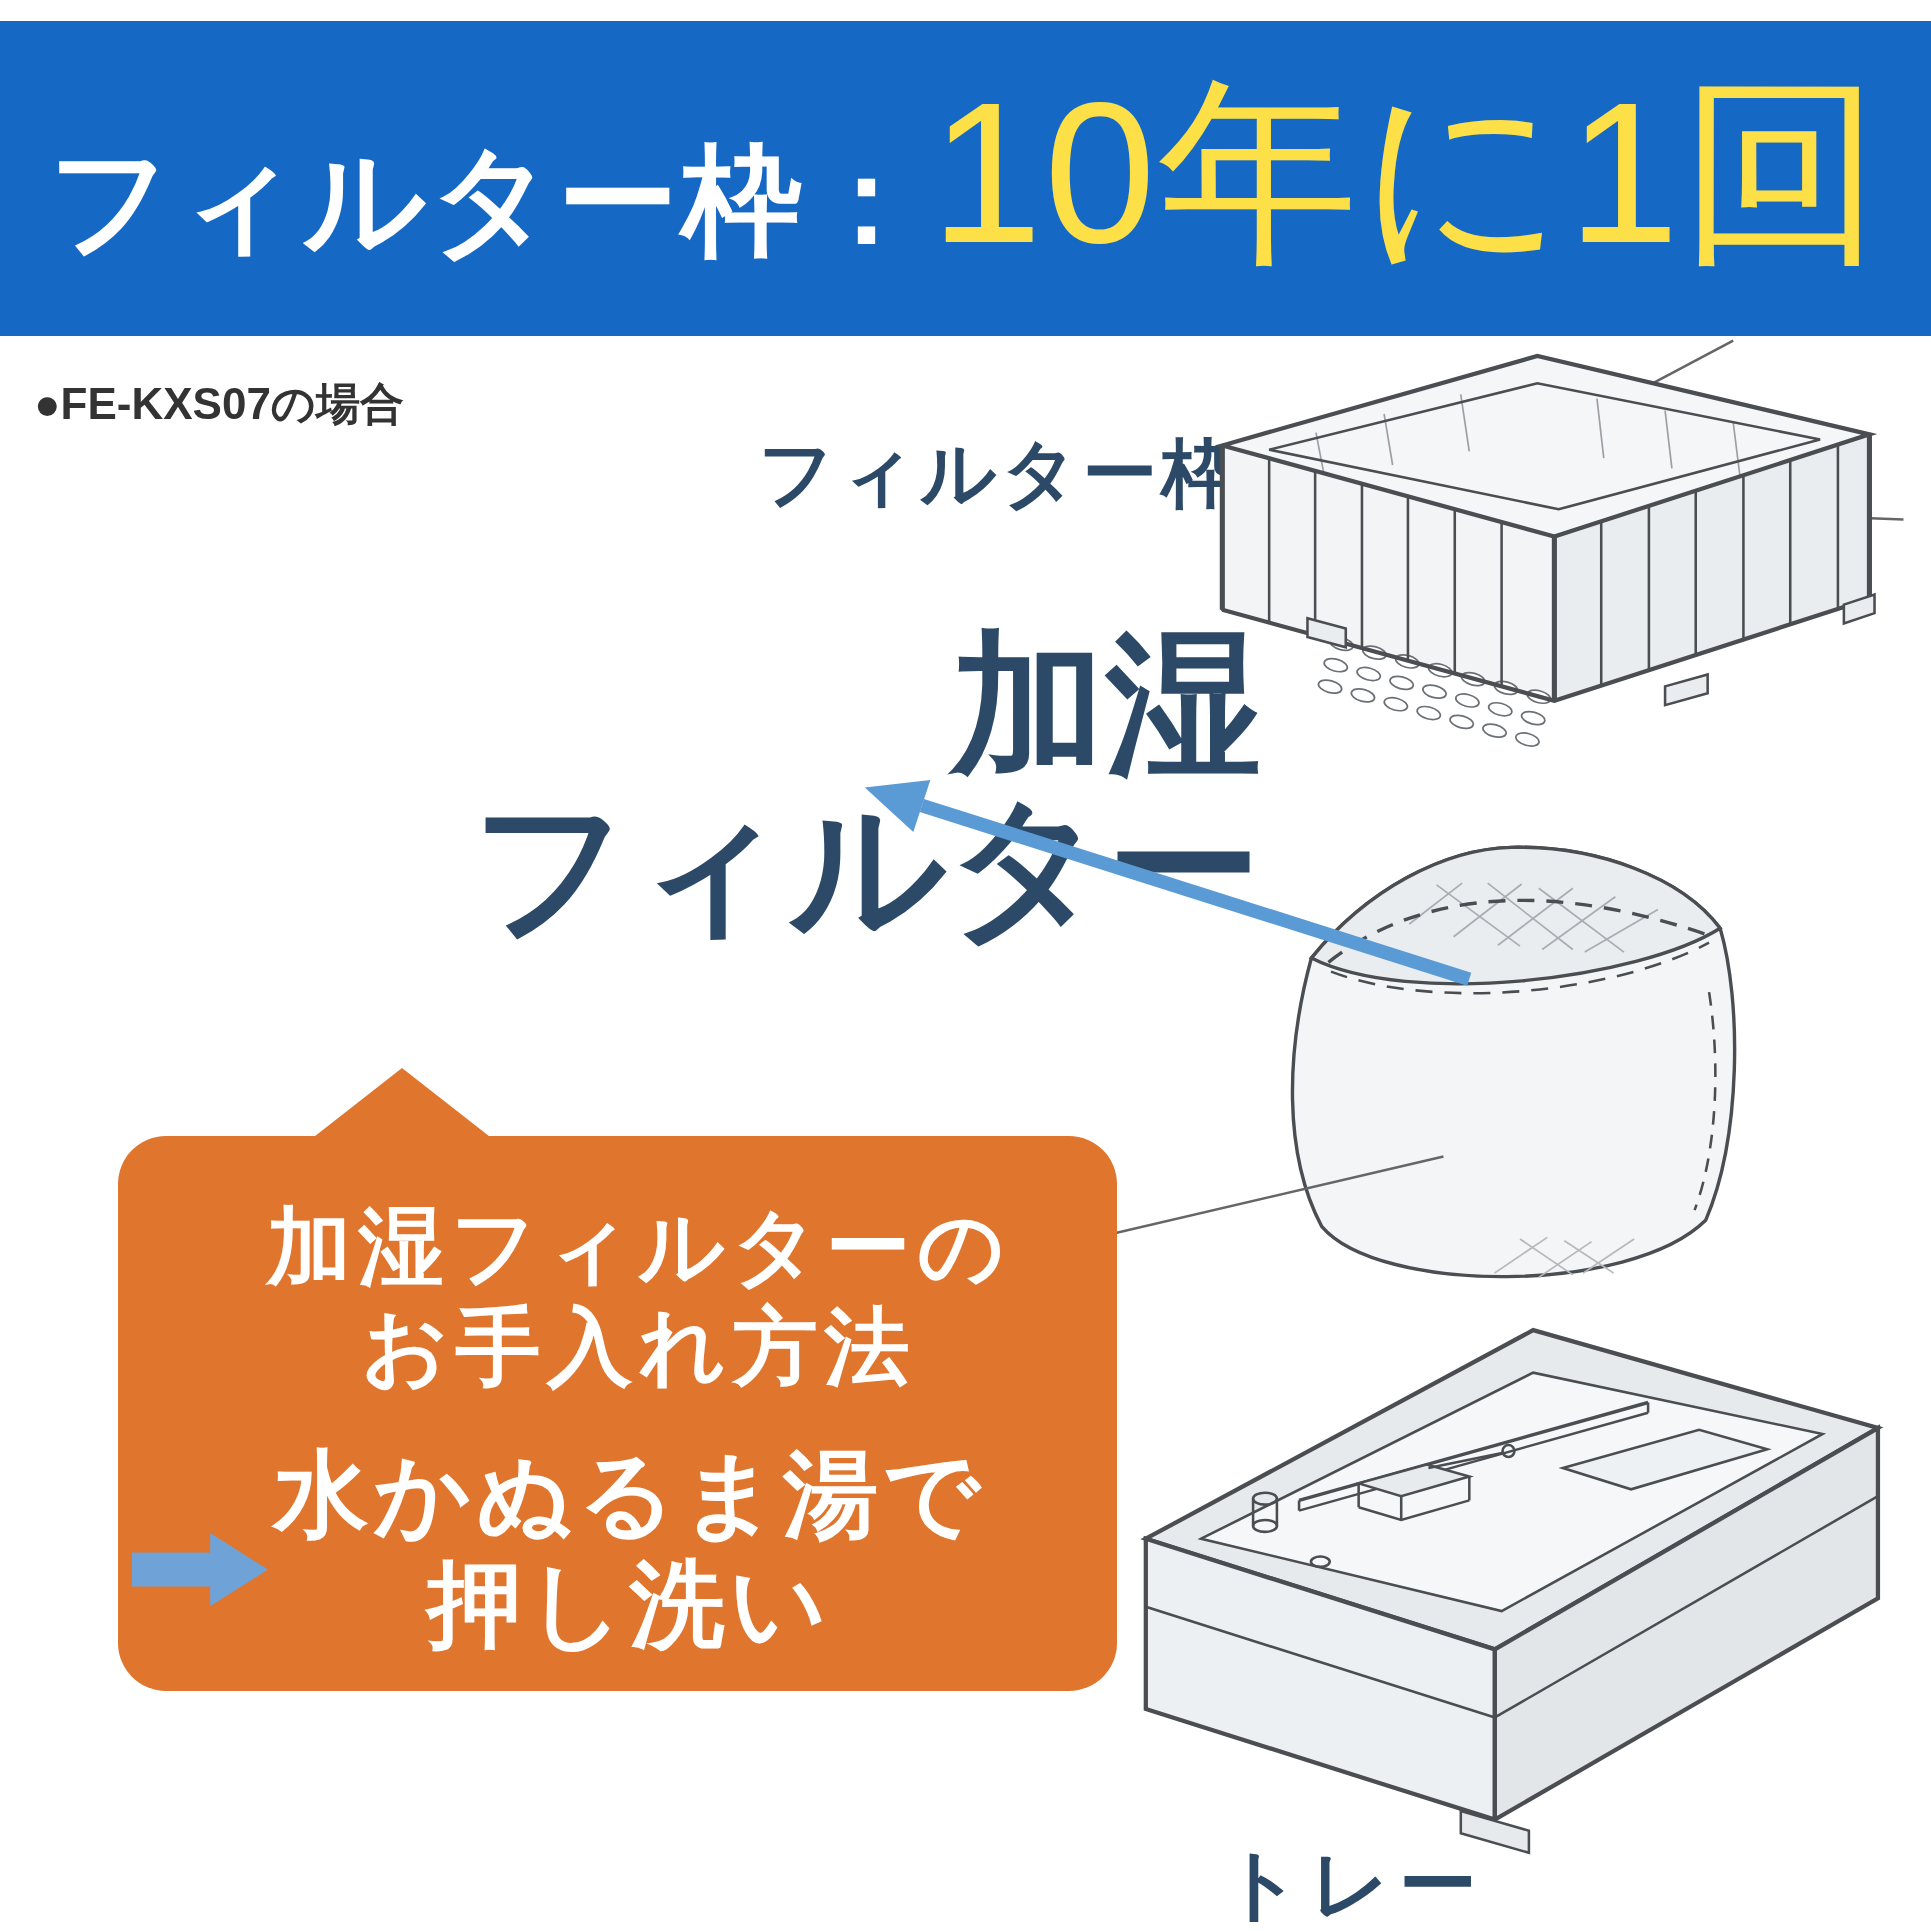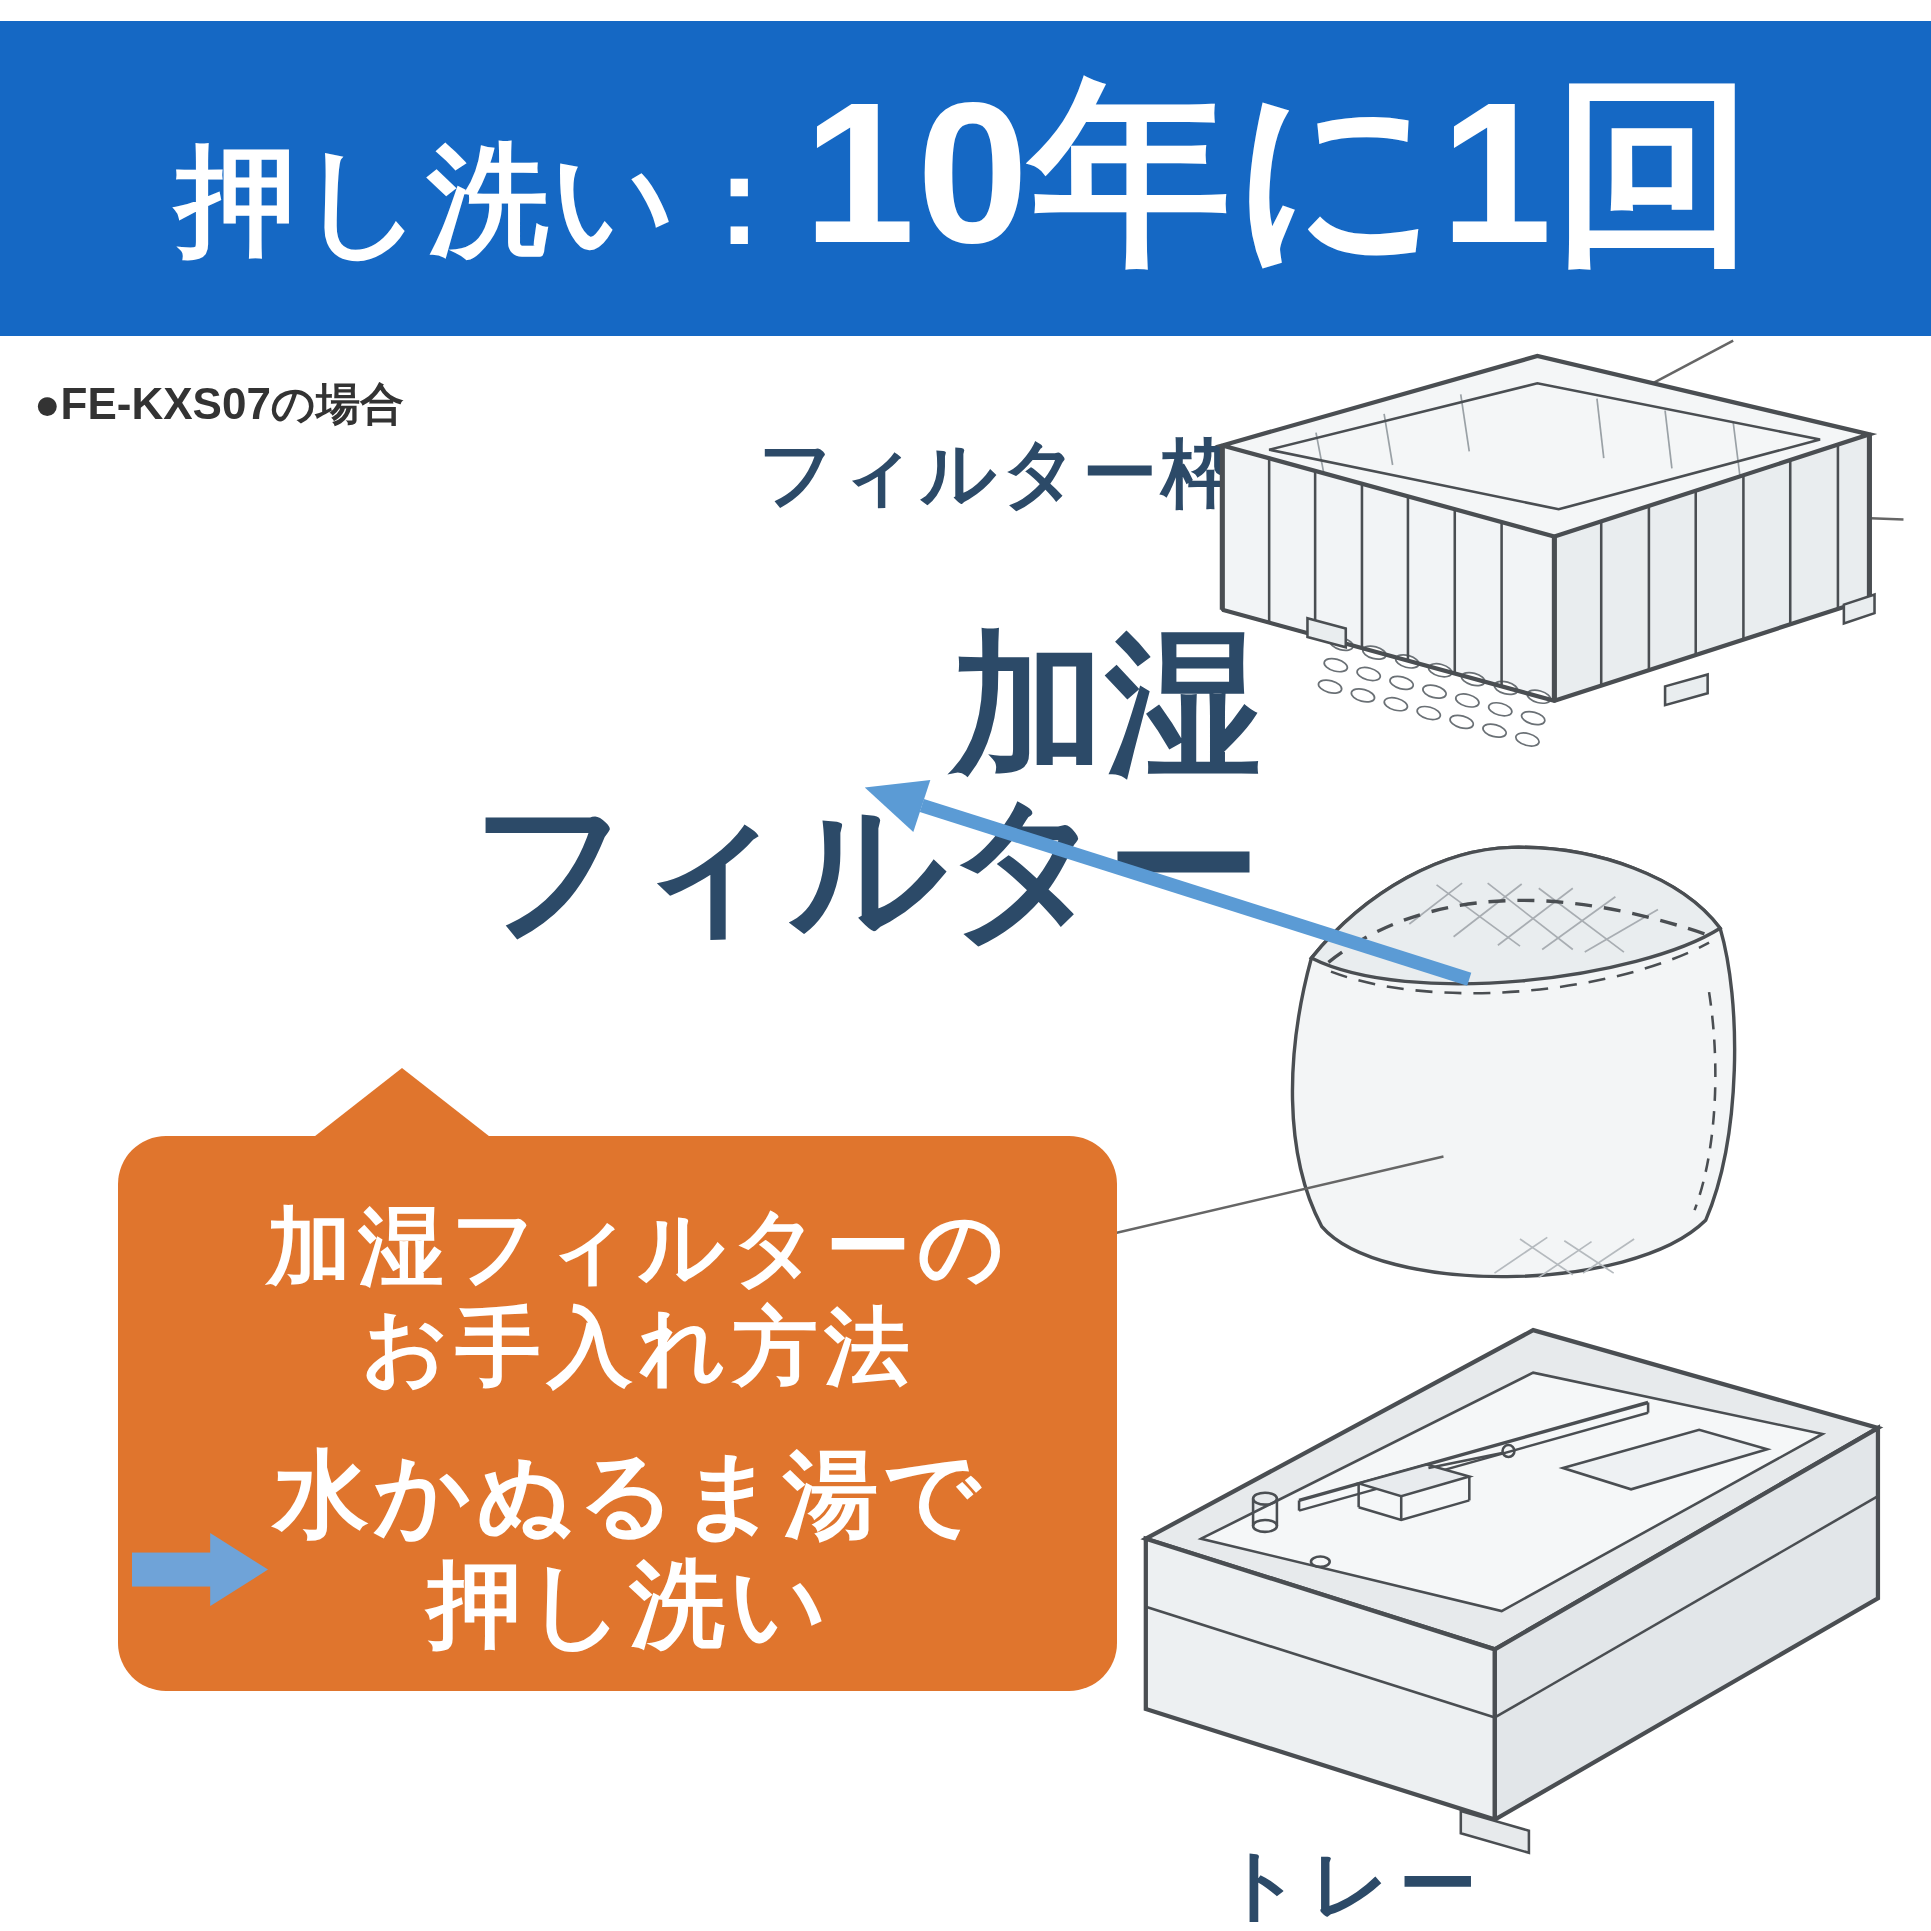--- a/index.html
+++ b/index.html
@@ -4,21 +4,21 @@
 <style>
   * { margin:0; padding:0; box-sizing:border-box; }
   html,body { width:1932px; height:1932px; background:#ffffff;
               font-family:"Liberation Sans","DejaVu Sans",sans-serif; }
   .page { position:relative; width:1932px; height:1932px; overflow:hidden; background:#fff; }
 
   
   .banner { position:absolute; left:0; top:21px; width:1932px; height:315px;
             background:#1568C4; text-align:center; white-space:nowrap; line-height:303px; }
   .banner .prefix { font-size:121px; font-weight:bold; color:#fff; letter-spacing:3.4px; }
-  .banner .big    { font-size:201px; font-weight:bold; color:#ffffff; letter-spacing:1.7px; }
+  .banner .big    { font-size:201px; font-weight:normal; color:#fde047; letter-spacing:1.7px; }
 
   
   .model-note { position:absolute; left:34px; top:375px; font-size:44px; font-weight:bold; color:#333; }
 
   
   .part-label { position:absolute; font-weight:bold; color:#2C4A68; }
   .label-frame { left:758px; top:424px; font-size:75px; letter-spacing:4.3px; }
   .label-humid { left:213px; top:624px; width:1048px; text-align:right; font-size:155px; line-height:1.05; }
   .label-tray  { left:1222px; top:1833px; font-size:78px; letter-spacing:8.5px; }
 
@@ -43,21 +43,21 @@
   .callout .b { font-size:95px; line-height:1.16; letter-spacing:5.1px;padding-left:24px; }
   .callout .gap { height:41px; }
   .wash-arrow { position:absolute; left:13.6px; top:397px; width:136px; height:73px; }
 </style>
 </head>
 <body>
 
 <div class="page">
 
   <div class="banner">
-    <span class="prefix">押し洗い：</span><span class="big">10年に1回</span>
+    <span class="prefix">フィルター枠：</span><span class="big">10年に1回</span>
   </div>
 
   <div class="model-note">●FE-KXS07の場合</div>
 
   <div class="part-label label-frame">フィルター枠</div>
 
   <div class="illus frame-illus">
     <svg viewBox="0 0 845 552">
       <g stroke="#4a4e52" fill="none" stroke-width="3">
 

